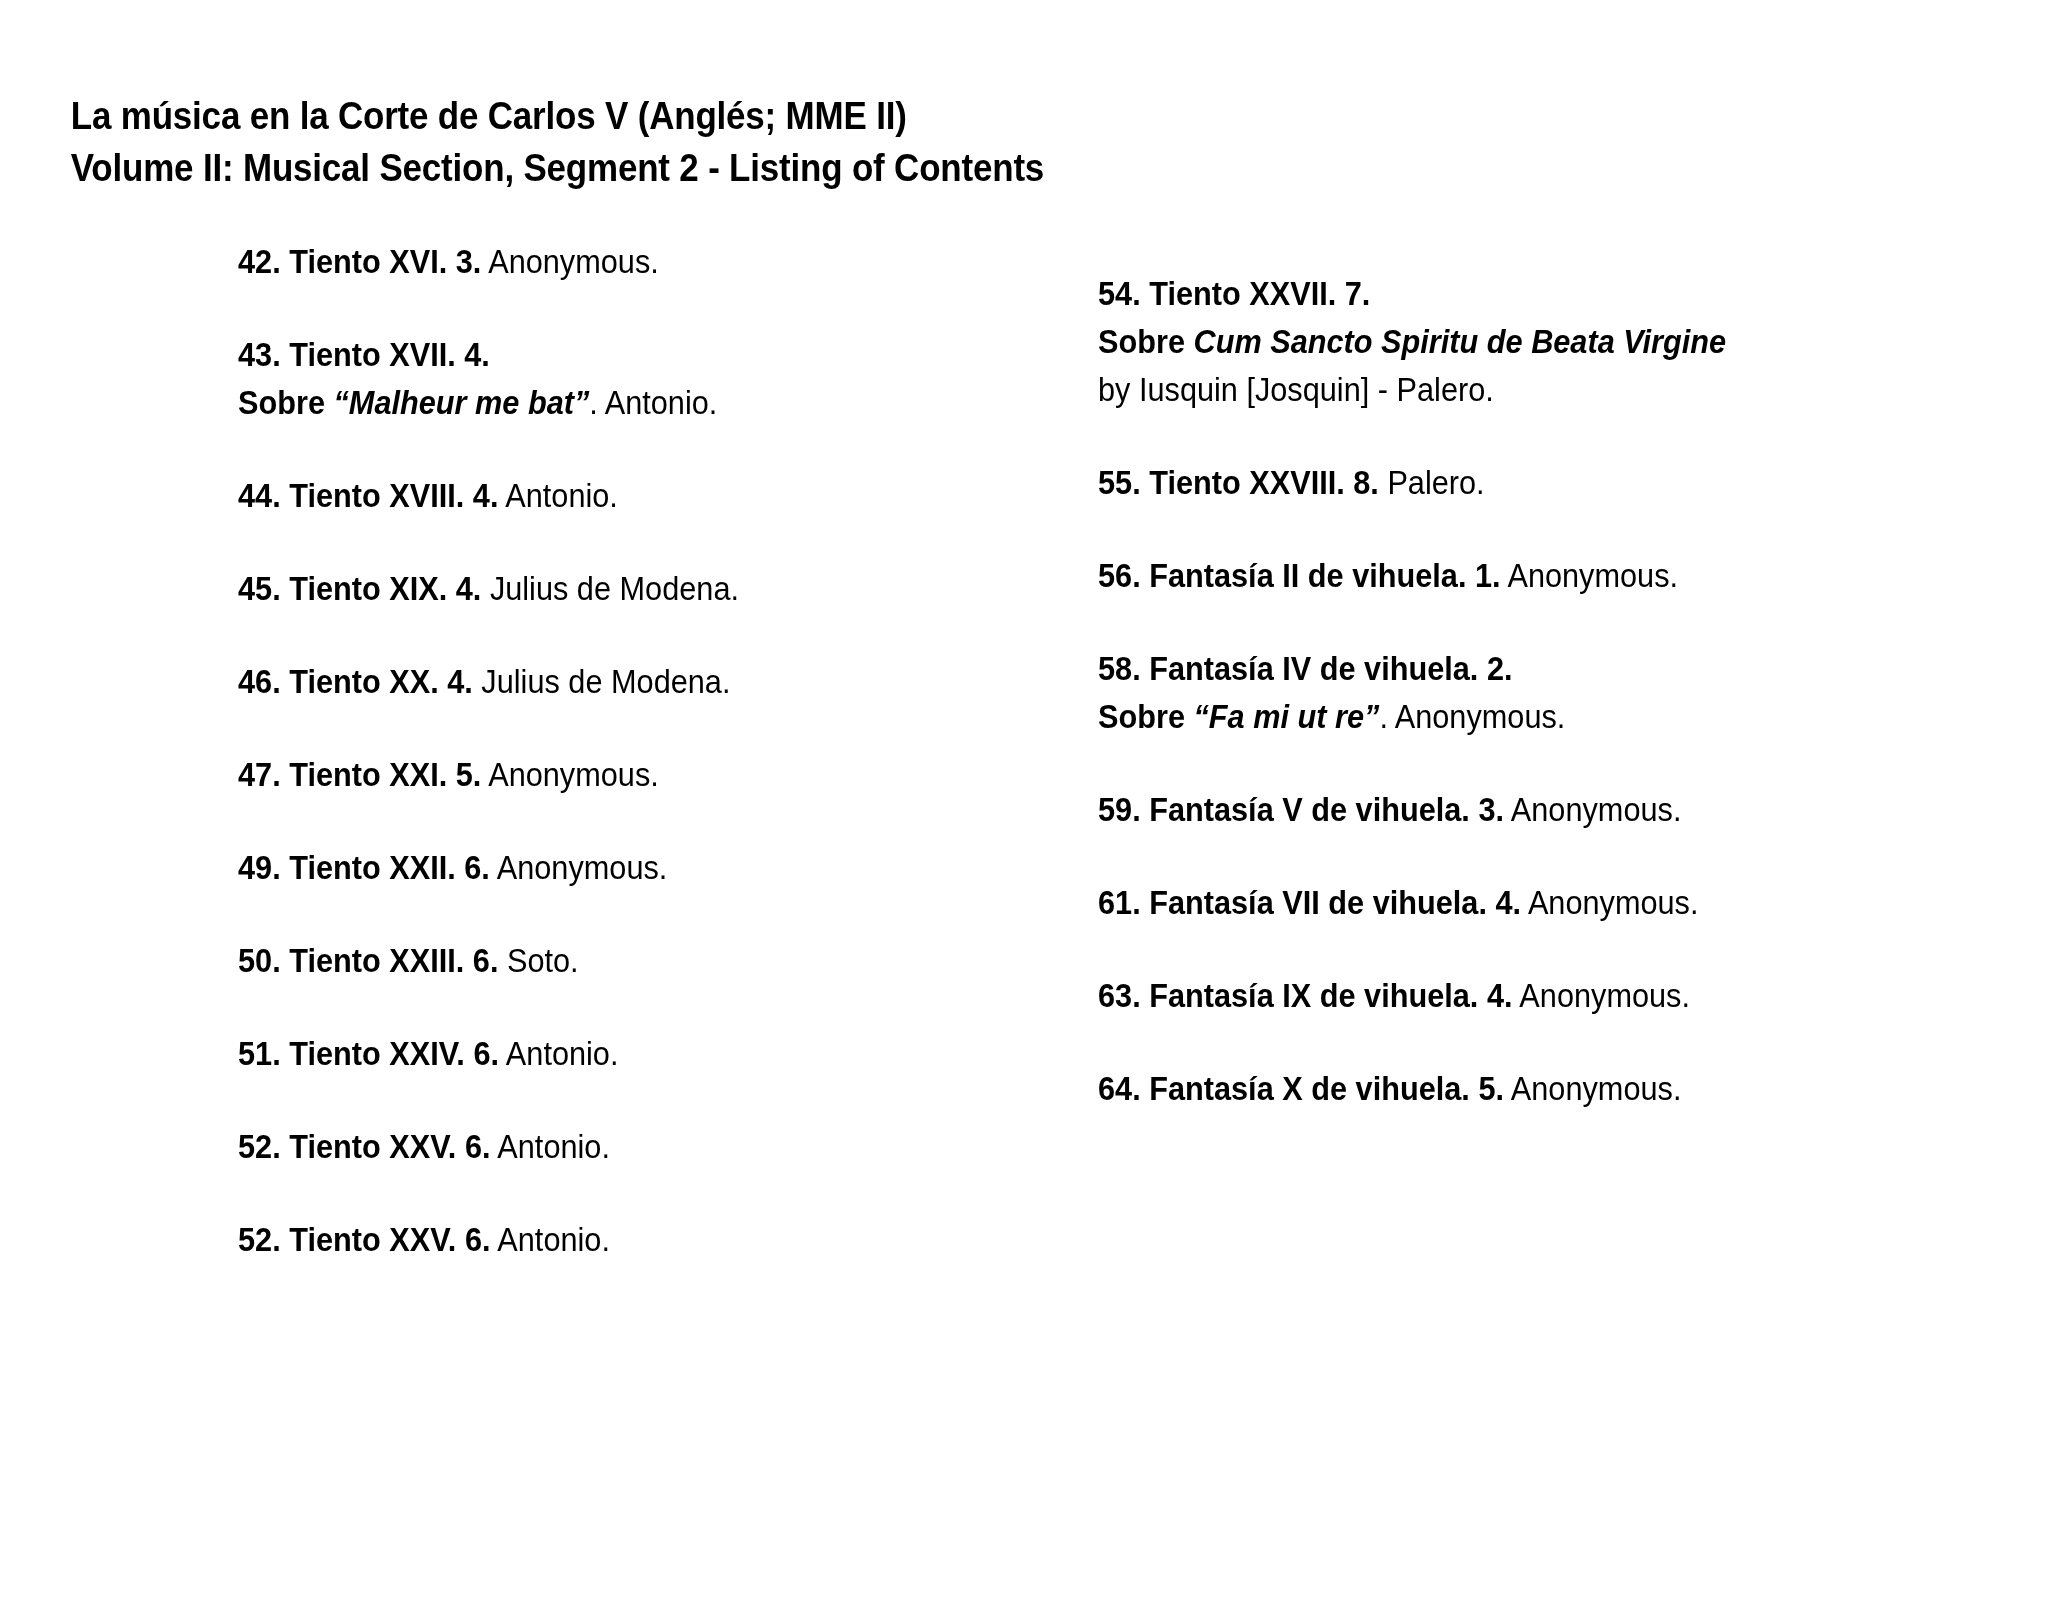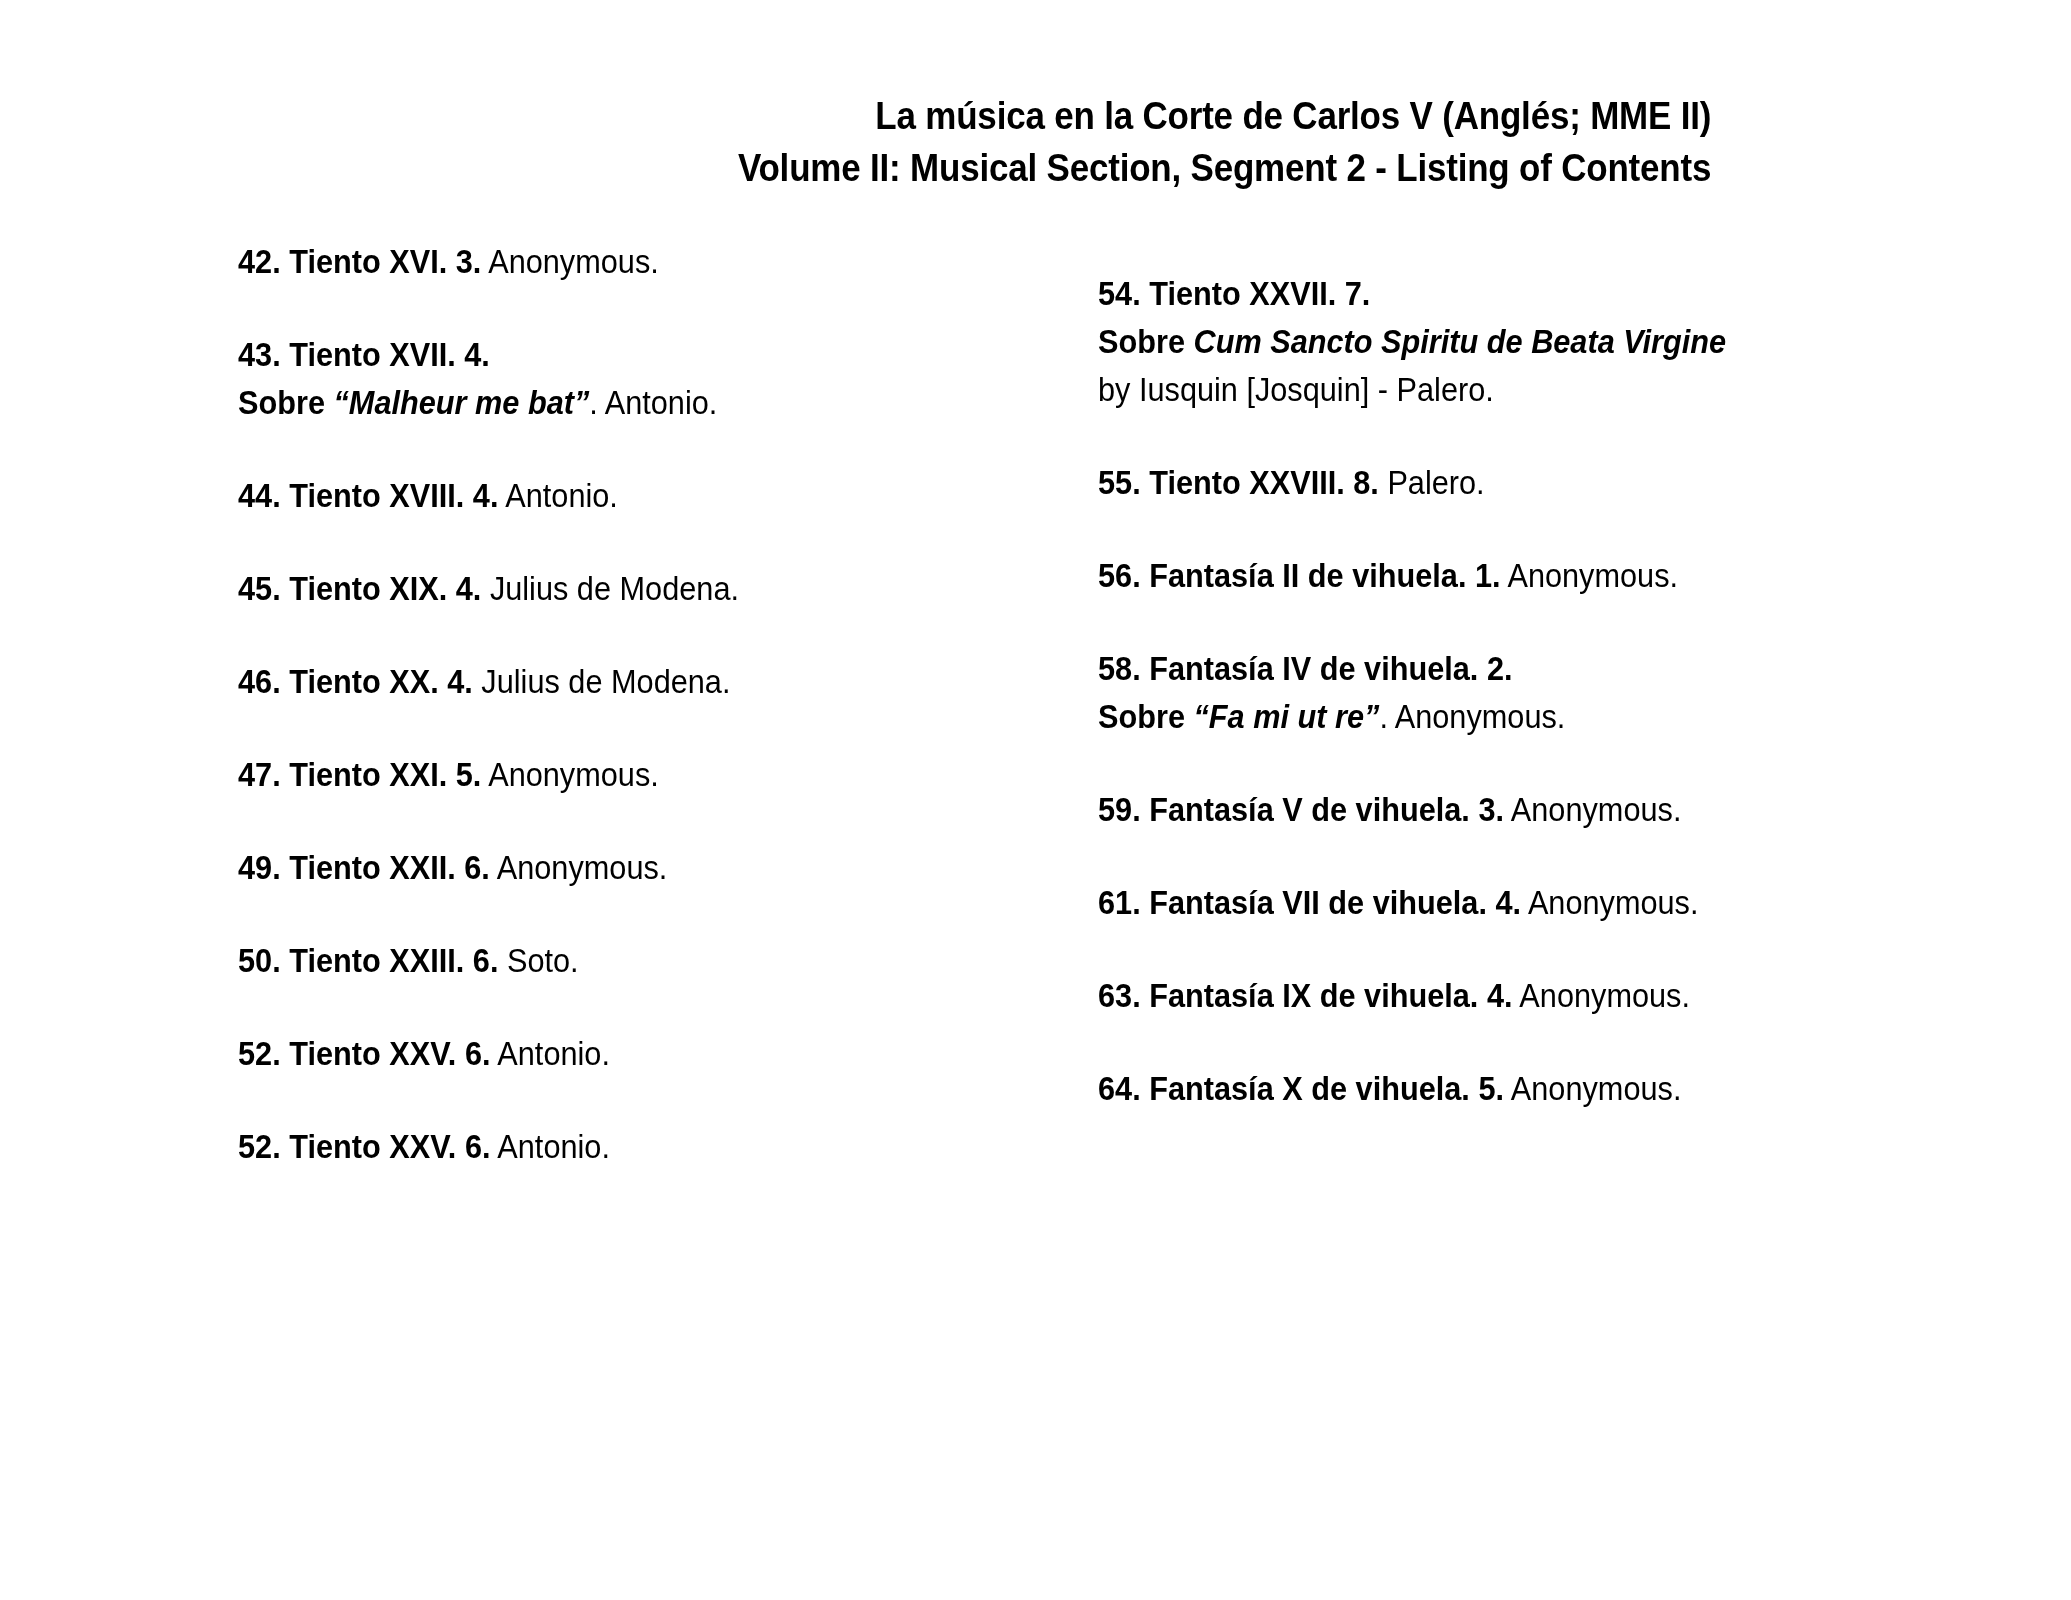--- a/index.html
+++ b/index.html
@@ -19,23 +19,23 @@
     position: relative;
     width: 2071px;
     height: 1600px;
     box-sizing: border-box;
   }
 
   
   .title-block {
     position: absolute;
     top: 90px;
-    left: 12px;
+    left: 0;
     width: 1770px;
-    text-align: right;
+    text-align: left;
   }
   .title-line {
     font-weight: bold;
     font-size: 38px;
     line-height: 52px;
     letter-spacing: -0.2px;
     transform: scaleX(0.92);
     transform-origin: center center;
     white-space: nowrap;
   }
@@ -115,20 +115,23 @@
         <div class="entry">
           <div class="line"><span class="num">47.</span> <span class="ttl">Tiento XXI.</span> <span class="seq">5.</span> <span class="attrib">Anonymous.</span></div>
         </div>
         <div class="entry">
           <div class="line"><span class="num">49.</span> <span class="ttl">Tiento XXII.</span> <span class="seq">6.</span> <span class="attrib">Anonymous.</span></div>
         </div>
         <div class="entry">
           <div class="line"><span class="num">50.</span> <span class="ttl">Tiento XXIII.</span> <span class="seq">6.</span> <span class="attrib">Soto.</span></div>
         </div>
         <div class="entry">
+          <div class="line"><span class="num">51.</span> <span class="ttl">Tiento XXIV.</span> <span class="seq">6.</span> <span class="attrib">Antonio.</span></div>
+        </div>
+        <div class="entry">
           <div class="line"><span class="num">52.</span> <span class="ttl">Tiento XXV.</span> <span class="seq">6.</span> <span class="attrib">Antonio.</span></div>
         </div>
         <div class="entry">
           <div class="line"><span class="num">52.</span> <span class="ttl">Tiento XXV.</span> <span class="seq">6.</span> <span class="attrib">Antonio.</span></div>
         </div>
       </div>
     <div class="column col-right" id="col-right">
         <div class="entry">
           <div class="line"><span class="num">54.</span> <span class="ttl">Tiento XXVII.</span> <span class="seq">7.</span></div>
           <div class="line"><span class="sobre">Sobre</span> <span class="work">Cum Sancto Spiritu de Beata Virgine</span></div>

